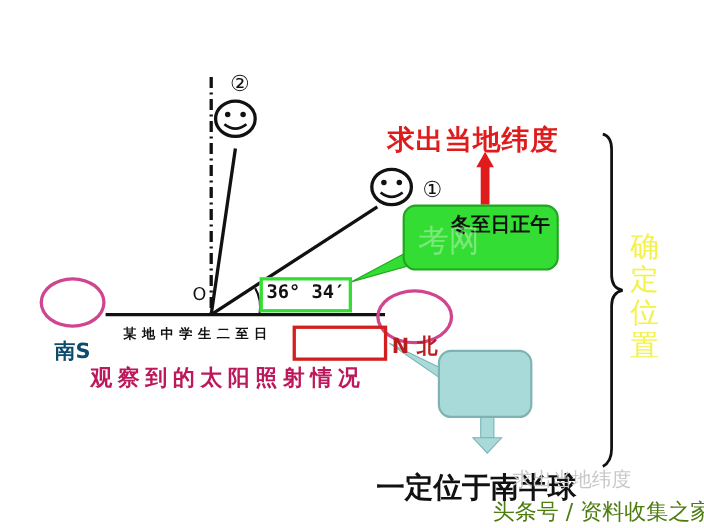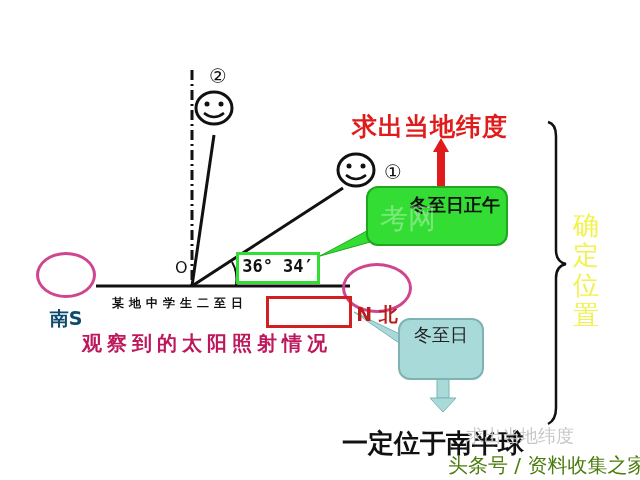--- a/index.html
+++ b/index.html
@@ -99,21 +99,20 @@
 <div class="abs north-text">N 北</div>
 
 <div class="abs caption1">
   <span>某地中学生</span><span>二至日</span>
 </div>
 <div class="abs red-box"></div>
 <div class="abs caption2">观察到的太阳照射情况</div>
 
 <div class="abs blue-box"></div>
 <div class="abs blue-text">
-  <div>冬至日</div>
 </div>
 
 <div class="abs conclusion">一定位于南半球</div>
 
 <div class="abs side-label">确定位置</div>
 
 <div class="abs watermark-mid">考网</div>
 <div class="abs watermark1">求出当地纬度</div>
 <div class="abs watermark2">头条号 / 资料收集之家</div>
 

